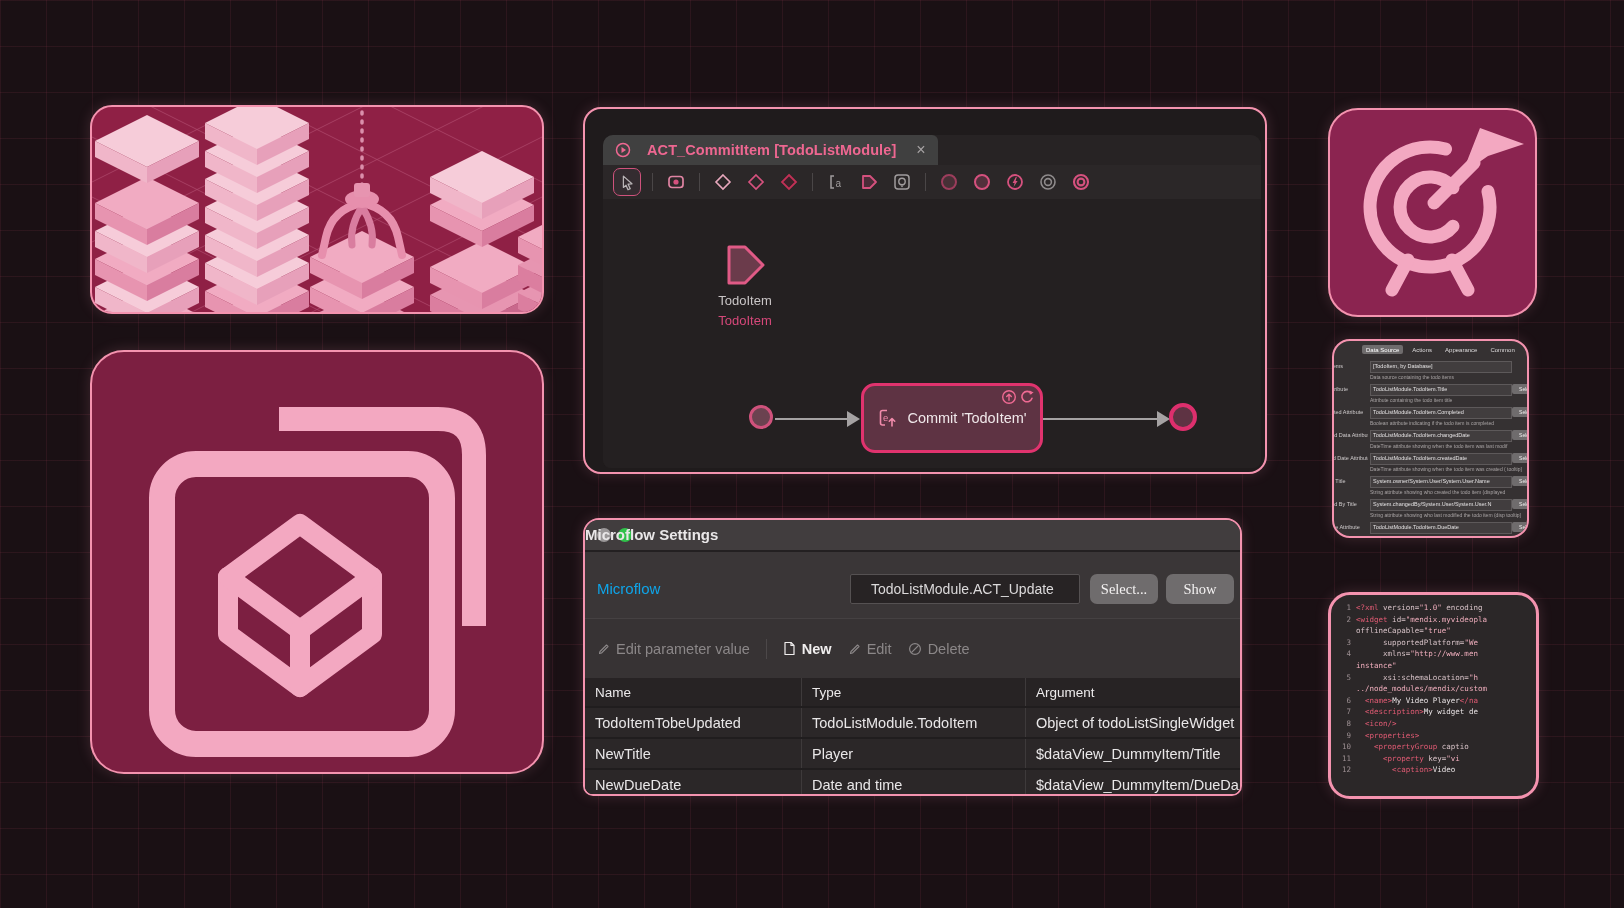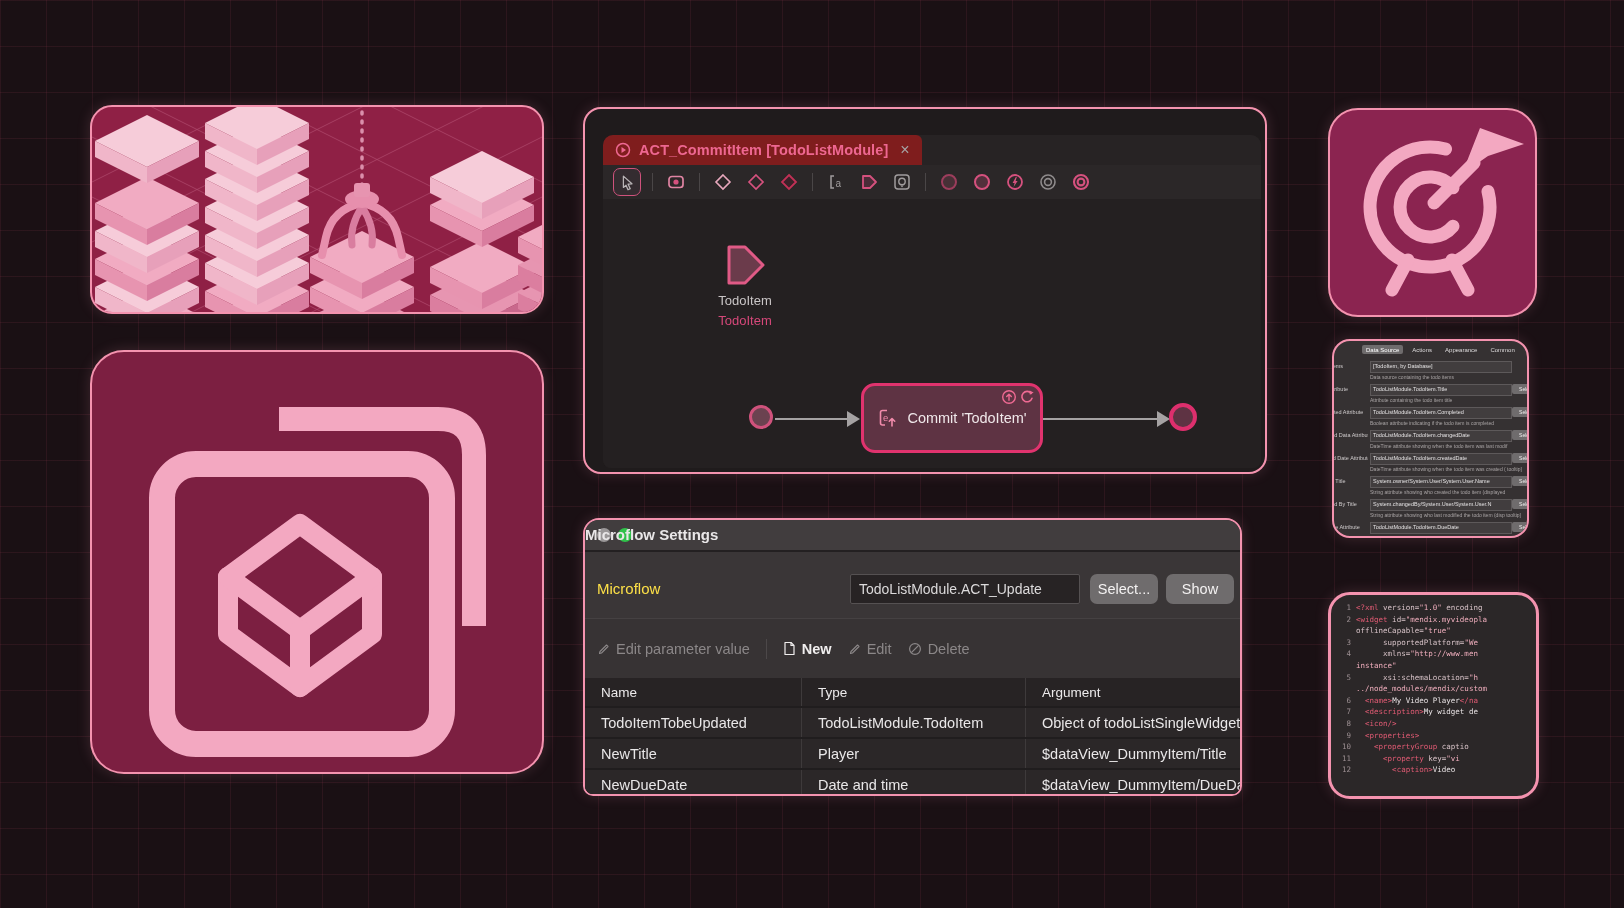--- a/index.html
+++ b/index.html
@@ -20,21 +20,21 @@
   .card-iso{left:90px;top:105px;width:450px;height:205px;border-radius:22px;overflow:hidden;background:#8f2045;}
   .card-iso svg{display:block;}
 
   
   .card-cube{left:90px;top:350px;width:450px;height:420px;border-radius:34px;background:#7c1f41;overflow:hidden;}
 
   
   .card-editor{left:583px;top:107px;width:680px;height:363px;border-radius:18px;background:#1f1b1c;overflow:hidden;}
   .mf-inner{position:absolute;left:18px;top:26px;right:4px;bottom:4px;background:#242021;border-radius:10px 10px 8px 8px;overflow:hidden;}
   .mf-tabstrip{height:30px;background:#272324;display:flex;align-items:stretch;}
-  .mf-tab{display:flex;align-items:center;gap:8px;background:#7f1d1d;padding:0 12px 0 12px;border-radius:6px 6px 0 0;}
+  .mf-tab{display:flex;align-items:center;gap:16px;background:#404040;padding:0 12px 0 12px;border-radius:6px 6px 0 0;}
   .mf-tab-title{color:#ee6791;font-size:14.5px;font-weight:700;letter-spacing:.1px;}
   .mf-tab-close{color:#a6a2a3;font-size:16px;line-height:1;margin-left:4px;cursor:default;}
   .mf-toolbar{height:34px;background:#2b2728;display:flex;align-items:center;gap:9px;padding-left:10px;}
   .tbi{display:inline-flex;align-items:center;justify-content:center;width:24px;height:24px;}
   .tbi-selected{width:26px;height:26px;border:1.5px solid #cf527c;border-radius:7px;background:#342c30;}
   .tbsep{width:1px;height:18px;background:#4a4647;margin:0 2px;}
   .mf-canvas{position:relative;height:269px;background:#242021;}
   .param-shape{position:absolute;left:124px;top:46px;}
   .param-name{position:absolute;left:82px;top:94px;width:120px;text-align:center;font-size:13px;color:#c9c5c6;}
   .param-entity{position:absolute;left:82px;top:114px;width:120px;text-align:center;font-size:13px;color:#d6487a;}
@@ -47,35 +47,35 @@
   .activity-badges{position:absolute;top:3px;right:5px;display:flex;gap:2px;align-items:center;}
 
   
   .card-dialog{left:583px;top:518px;width:655px;height:274px;border-radius:16px 16px 10px 10px;background:#322e2f;overflow:hidden;}
   .dlg-titlebar{position:absolute;left:0;right:0;top:0;height:30px;background:#413d3e;border-bottom:2px solid #232021;}
   .dlg-dot{position:absolute;top:8px;width:14px;height:14px;border-radius:50%;}
   .dlg-dot.gray{left:12px;background:#9a9798;}
   .dlg-dot.green{left:33px;background:#30c14a;}
   .dlg-title{position:absolute;left:0;right:0;top:0;height:30px;line-height:30px;text-align:left;font-size:15px;font-weight:700;color:#e9e7e8;}
   .dlg-upper{position:absolute;left:0;right:0;top:32px;height:126px;background:#3a3637;}
-  .dlg-field-label{position:absolute;left:12px;top:28px;font-size:15px;color:#fde047;}
-  .dlg-input{position:absolute;left:265px;top:22px;width:230px;height:30px;box-sizing:border-box;background:#272324;border:1px solid #555152;color:#dcdadb;font-size:14px;padding:0 8px;font-family:"Liberation Sans",sans-serif;border-radius:2px;}
-  .dlg-btn{position:absolute;top:22px;height:30px;background:#6f6c6d;border:none;border-radius:7px;color:#f4f2f2;font-size:14.5px;font-family:Liberation Sans, sans-serif;}
+  .dlg-field-label{position:absolute;left:12px;top:28px;font-size:15px;color:#0ea5e9;}
+  .dlg-input{position:absolute;left:265px;top:22px;width:230px;height:30px;box-sizing:border-box;background:#272324;border:1px solid #555152;color:#dcdadb;font-size:14px;padding:0 20px;font-family:"Liberation Sans",sans-serif;border-radius:2px;}
+  .dlg-btn{position:absolute;top:22px;height:30px;background:#6f6c6d;border:none;border-radius:7px;color:#f4f2f2;font-size:14.5px;font-family:Liberation Serif, serif;}
   .dlg-btn.select{left:505px;width:68px;}
   .dlg-btn.show{left:581px;width:68px;}
   .dlg-toolbar{position:absolute;left:0;right:0;top:66px;height:60px;background:#373334;border-top:1px solid #454142;display:flex;align-items:center;gap:16px;padding-left:12px;box-sizing:border-box;}
   .dtb-item{display:inline-flex;align-items:center;gap:6px;font-size:14.5px;}
   .dtb-dim{color:#8b8788;text-align:center;}
   .dtb-bright{color:#f0eeee;font-weight:600;}
   .dtb-sep{width:1px;height:20px;background:#4c4849;}
   .dlg-table{position:absolute;left:0;right:0;top:158px;bottom:0;background:#201d1e;}
   .dlg-thead,.dlg-row{display:grid;grid-template-columns:216px 224px 1fr;align-items:center;margin-bottom:2px;}
   .dlg-thead{height:28px;background:#272324;font-size:13.5px;color:#eceaeb;}
   .dlg-row{height:29px;background:#2b2728;font-size:14.5px;color:#e9e7e8;}
-  .dlg-cell{padding-left:16px;white-space:nowrap;overflow:hidden;}
+  .dlg-cell{padding-left:10px;white-space:nowrap;overflow:hidden;}
   .dlg-thead .dlg-cell:nth-child(2),.dlg-thead .dlg-cell:nth-child(3),
   .dlg-row .dlg-cell:nth-child(2),.dlg-row .dlg-cell:nth-child(3){border-left:1px solid #3e3a3b;height:100%;display:flex;align-items:center;}
 
   
   .card-target{left:1328px;top:108px;width:205px;height:205px;border-radius:30px;background:#8b2450;overflow:hidden;}
 
   
   .card-props{left:1332px;top:339px;width:193px;height:195px;border-radius:18px;background:#353132;overflow:hidden;}
   .props-tabs{position:absolute;left:28px;top:4px;white-space:nowrap;font-size:6px;color:#dedcdd;}
   .props-tab{display:inline-block;margin-right:5px;padding:1.5px 4px;}

